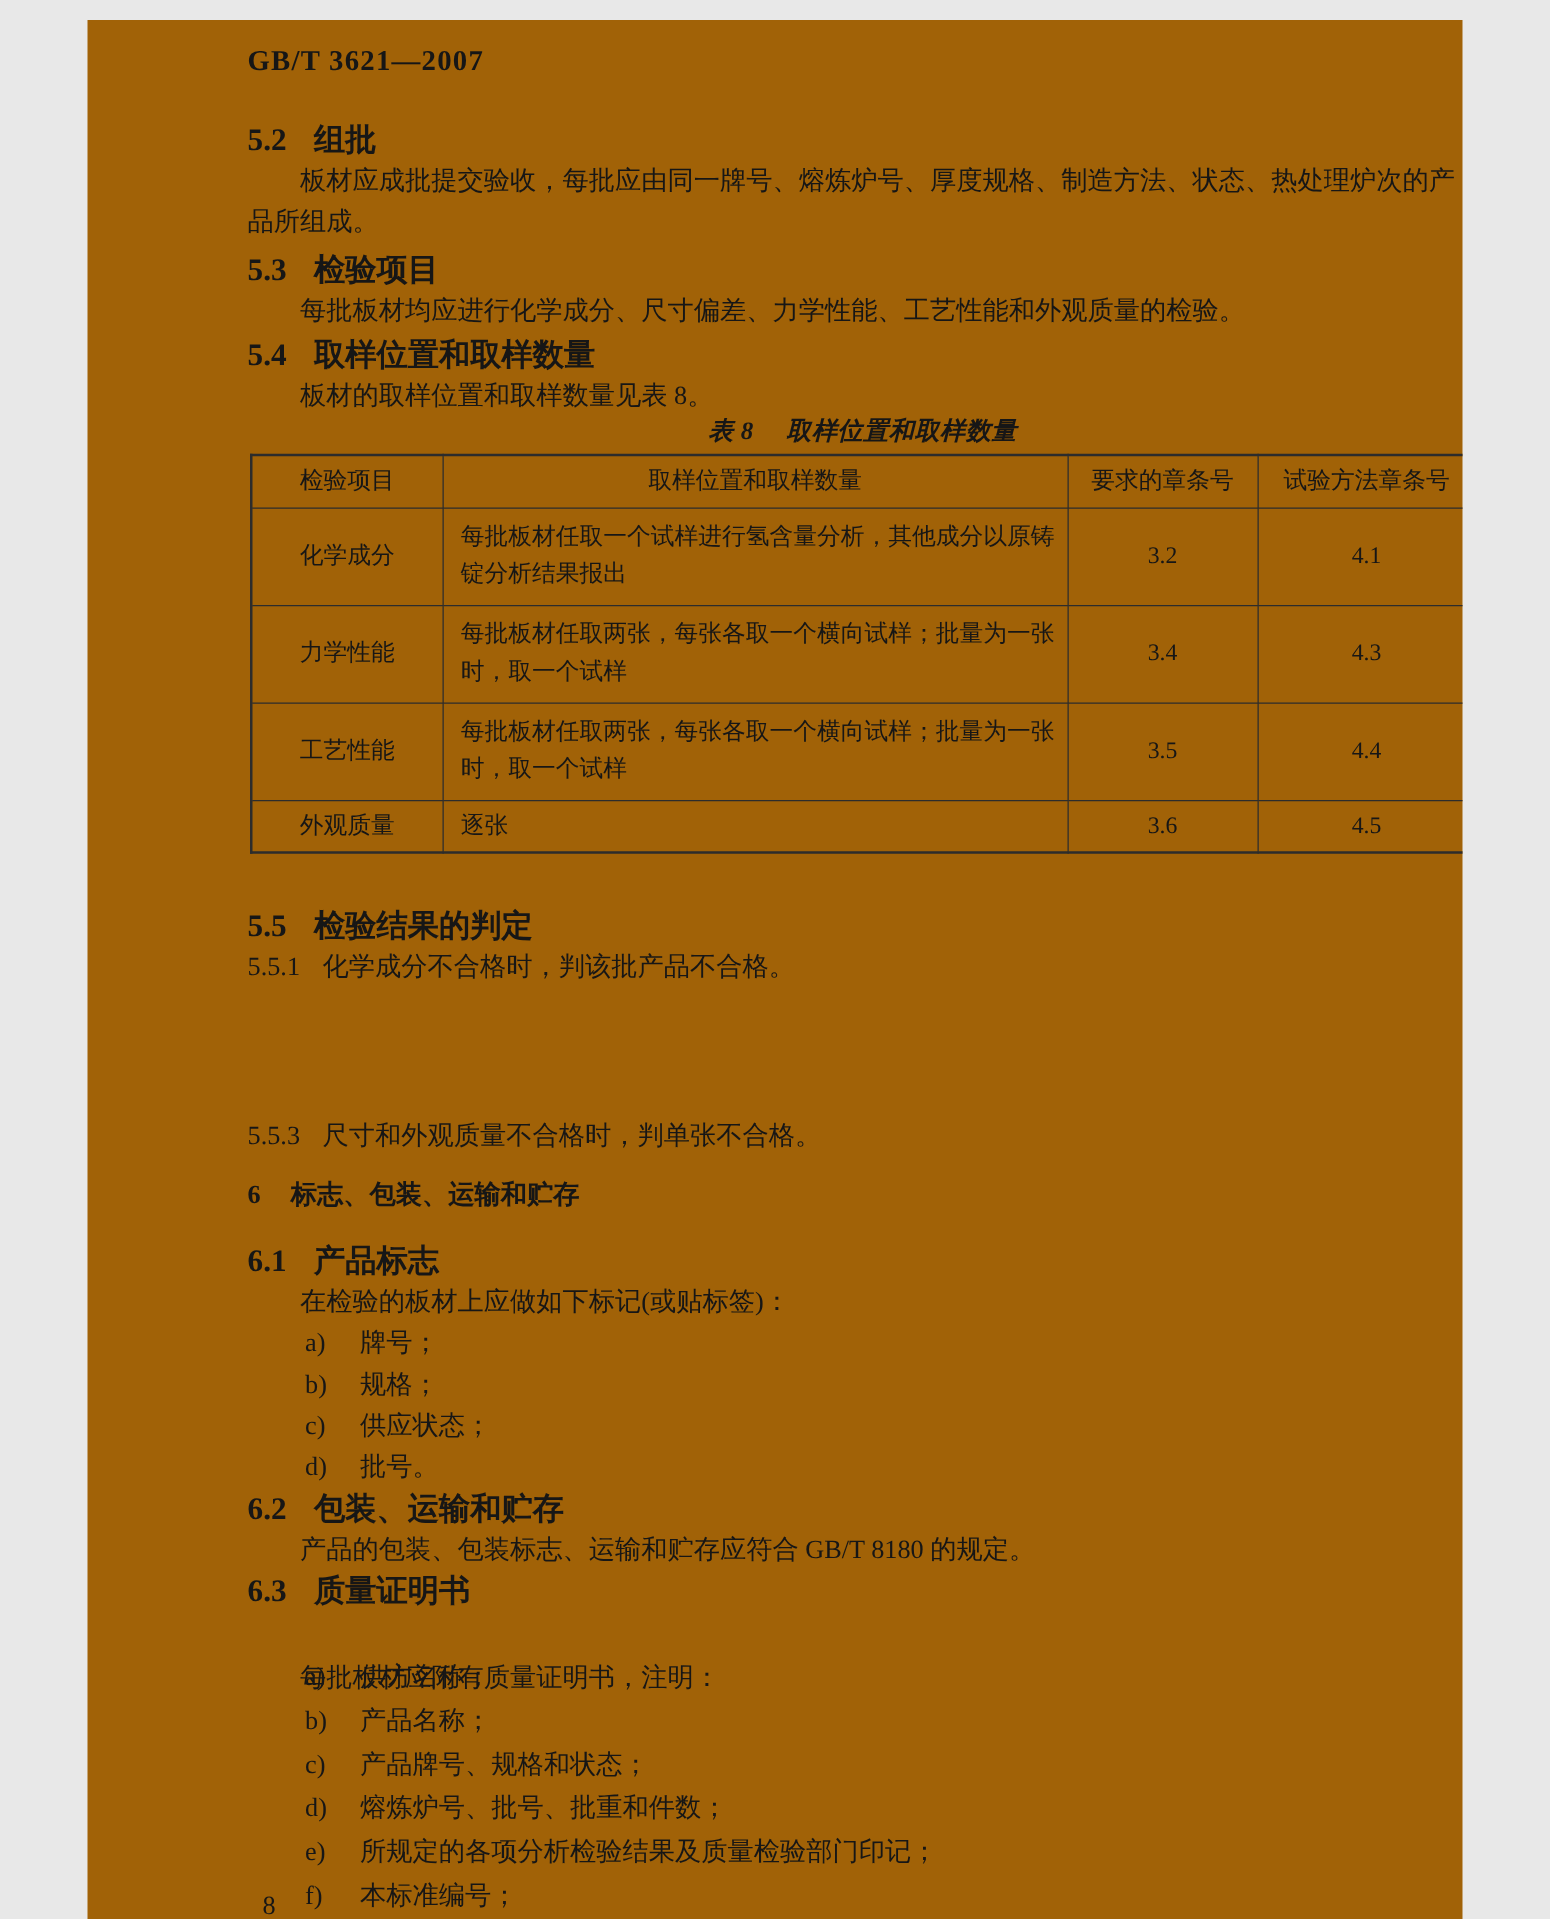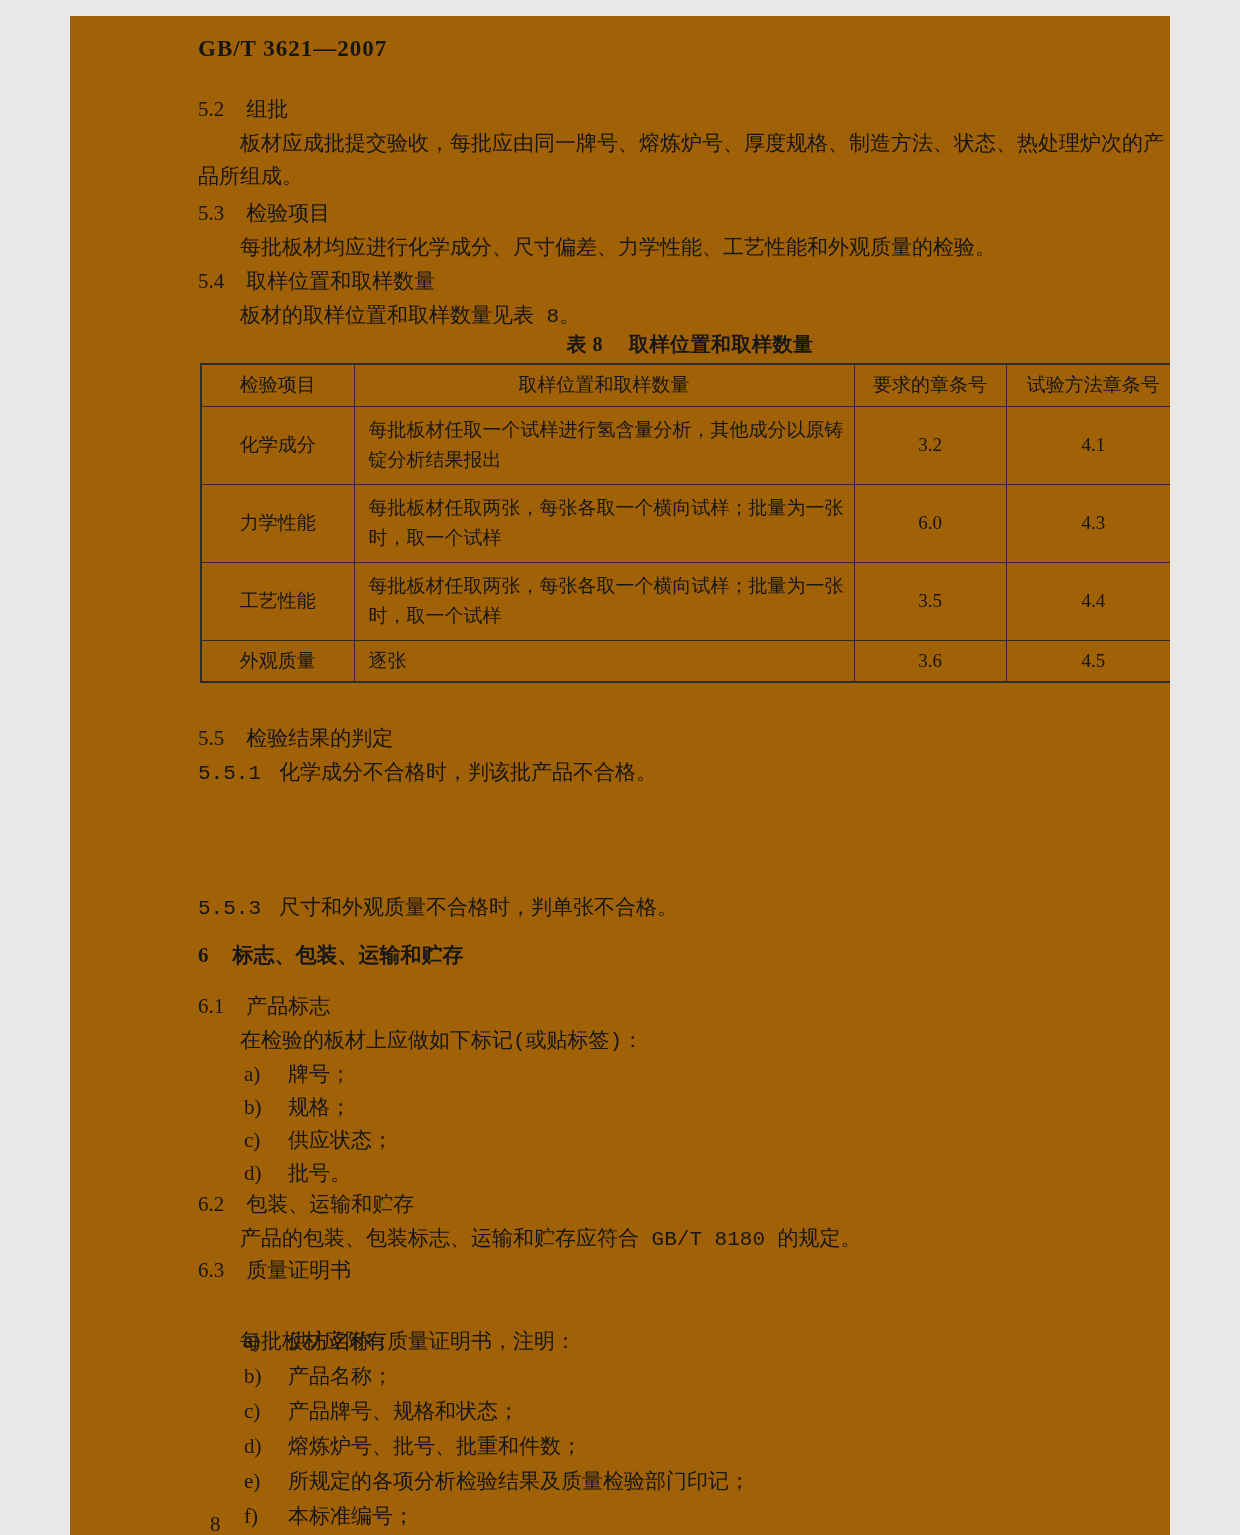--- a/index.html
+++ b/index.html
@@ -7,28 +7,28 @@
     position:relative;
     width:1100px;height:1535px;
     margin:16px auto;
     background:#a16207;
     font-family:"Liberation Serif","DejaVu Serif",serif;
     color:#161616;
     overflow:hidden;
   }
   .abs{position:absolute;left:128px;width:984px;}
   .docnum{font-weight:bold;font-size:23px;letter-spacing:1px;}
-  .h2{font-weight:normal;font-size:21px;}
+  .h2{font-weight:bold;font-size:25px;}
   .h2 .hnum{margin-right:22px;}
   .h1sec{font-weight:bold;font-size:21px;}
   .h1sec .hnum{margin-right:24px;}
-  .para{font-size:21px;line-height:33px;margin:0;font-family:Liberation Mono, monospace;}
+  .para{font-size:21px;line-height:33px;margin:0;}
   .indent{text-indent:2em;}
   .pn{margin-right:18px;}
-  .tcaption{font-weight:bold;font-size:20px;text-align:center;letter-spacing:.5px;}
+  .tcaption{font-weight:bold;font-size:20px;text-align:center;letter-spacing:.5px;font-style:italic;}
   .tcaption .capnum{margin-right:26px;}
   table.t8{
     position:absolute;left:130px;top:347px;
     width:980px;border-collapse:collapse;table-layout:fixed;
     font-size:19px;color:#161616;
   }
   table.t8 td,table.t8 th{
     border:1px solid #2c2c2c;
     font-weight:normal;
     padding:4px 6px;
@@ -86,21 +86,21 @@
     </tr>
     <tr style="height:78px">
       <td>化学成分</td>
       <td class="c2">每批板材任取一个试样进行氢含量分析，其他成分以原铸锭分析结果报出</td>
       <td>3.2</td>
       <td>4.1</td>
     </tr>
     <tr style="height:78px">
       <td>力学性能</td>
       <td class="c2">每批板材任取两张，每张各取一个横向试样；批量为一张时，取一个试样</td>
-      <td>6.0</td>
+      <td>3.4</td>
       <td>4.3</td>
     </tr>
     <tr style="height:78px">
       <td>工艺性能</td>
       <td class="c2">每批板材任取两张，每张各取一个横向试样；批量为一张时，取一个试样</td>
       <td>3.5</td>
       <td>4.4</td>
     </tr>
     <tr style="height:42px">
       <td>外观质量</td>

